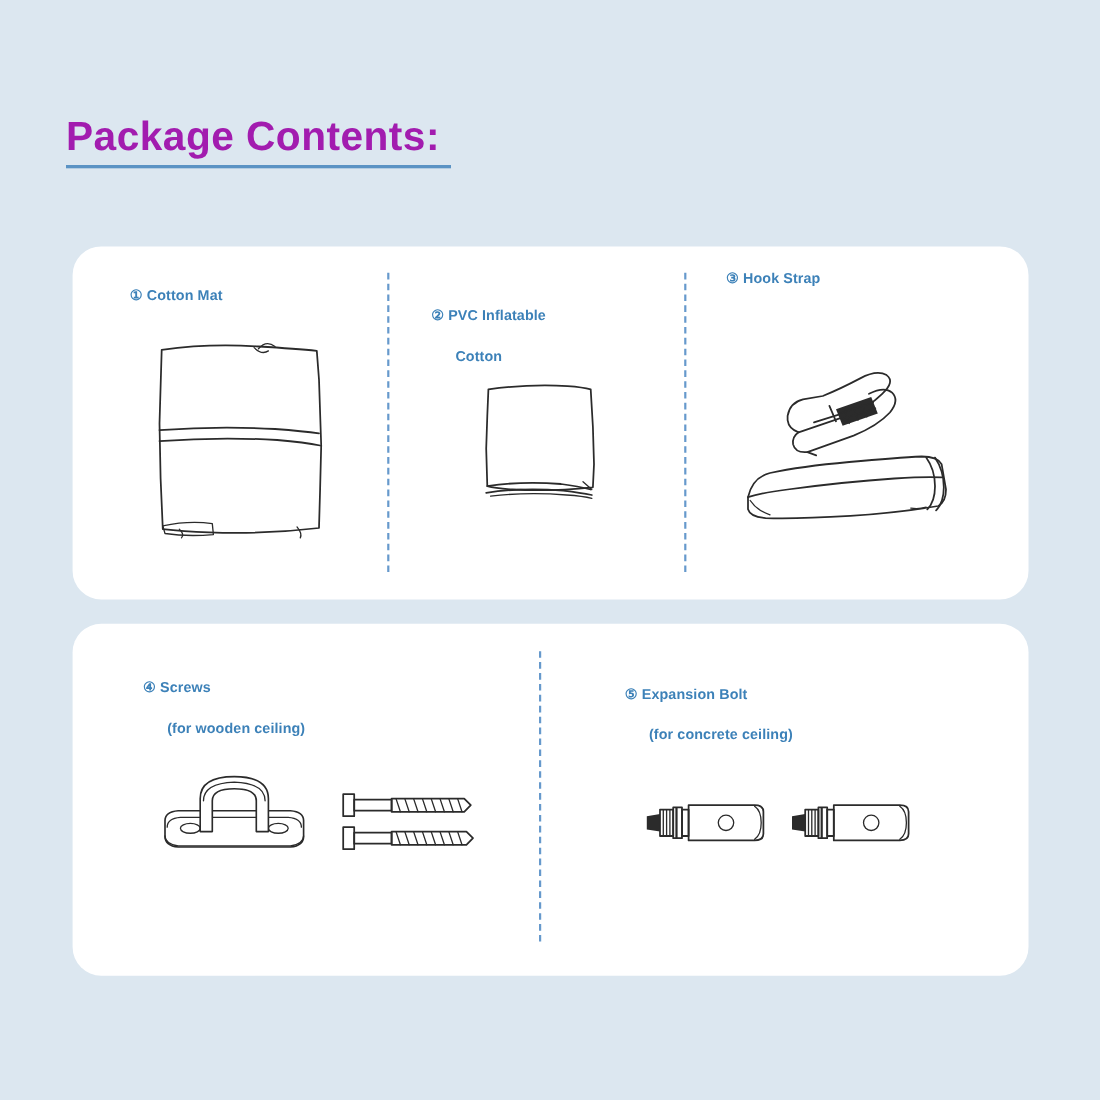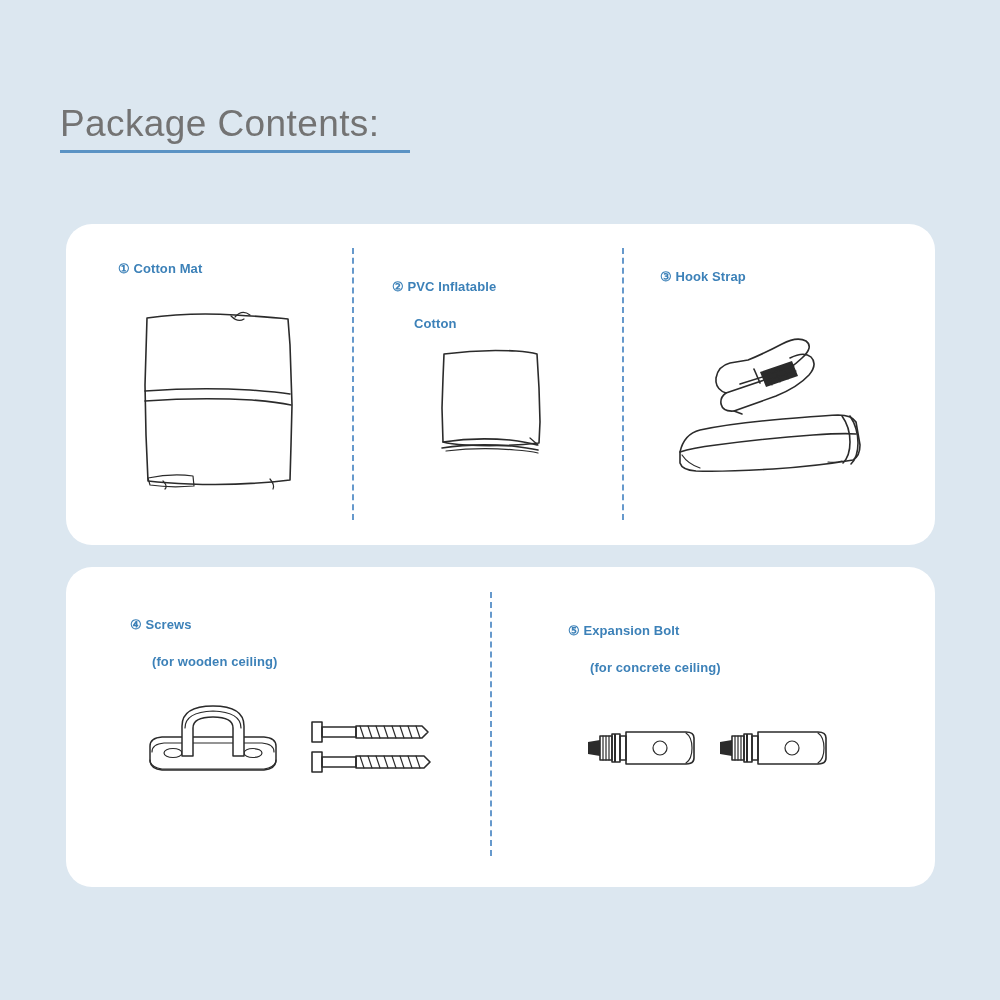--- a/index.html
+++ b/index.html
@@ -22,22 +22,22 @@
 
   
   .title-wrap {
     position: absolute;
     left: 60px;
     top: 104px;
     width: 500px;
   }
   .title-text {
     font-size: 37px;
-    font-weight: normal;
-    color: #737373;
+    font-weight: bold;
+    color: #a21caf;
     letter-spacing: 0.4px;
     line-height: 1.1;
     white-space: nowrap;
   }
   .title-rule {
     position: absolute;
     left: 0px;
     top: 46px;
     width: 350px;
     height: 2.5px;
@@ -78,21 +78,21 @@
     position: absolute;
     color: #3c81b8;
     font-size: 13px;
     font-weight: 600;
     line-height: 1.42;
     letter-spacing: 0.1px;
     white-space: pre-line;
   }
   .label-1 { left: 118px; top: 260px; }
   .label-2 { left: 392px; top: 260px; width: 190px; }
-  .label-3 { left: 660px; top: 268px; }
+  .label-3 { left: 660px; top: 244px; }
   .label-4 { left: 130px; top: 598px; width: 260px; }
   .label-5 { left: 568px; top: 604px; width: 280px; }
 
   .lbl-indent { display: inline-block; padding-left: 22px; }
 
   
   .illo {
     position: absolute;
   }
   #illo-cotton-mat     { left: 130px; top: 295px; }

